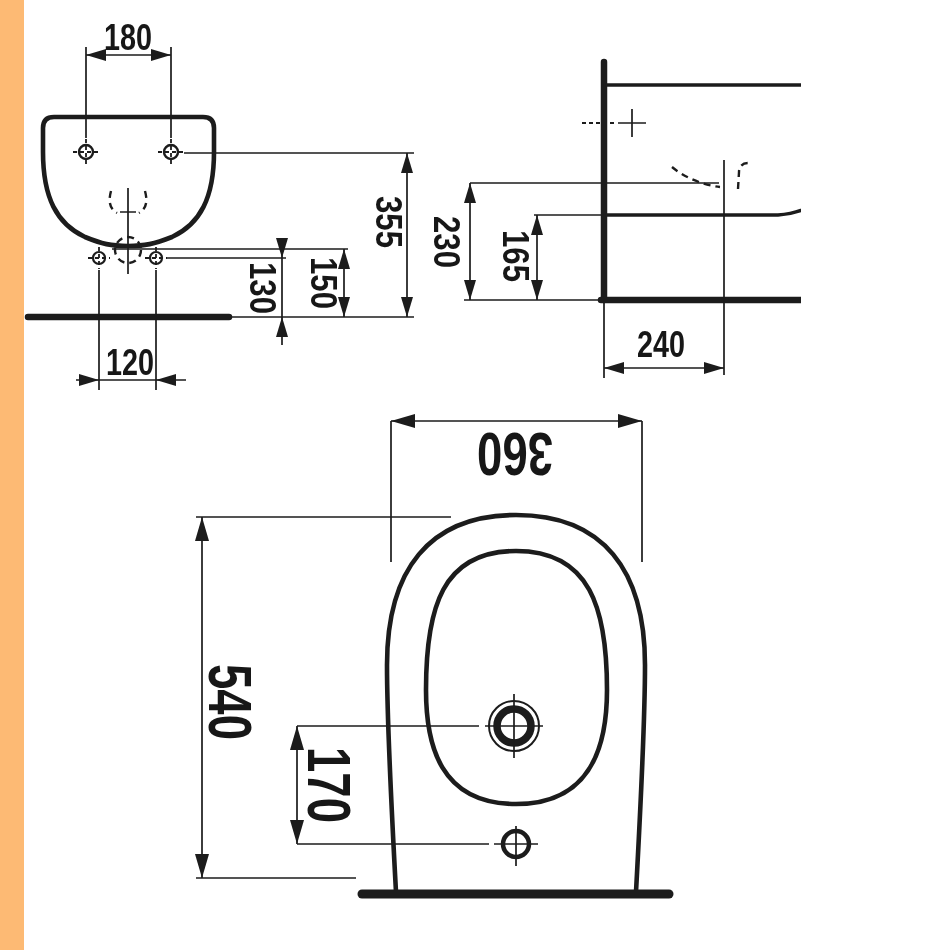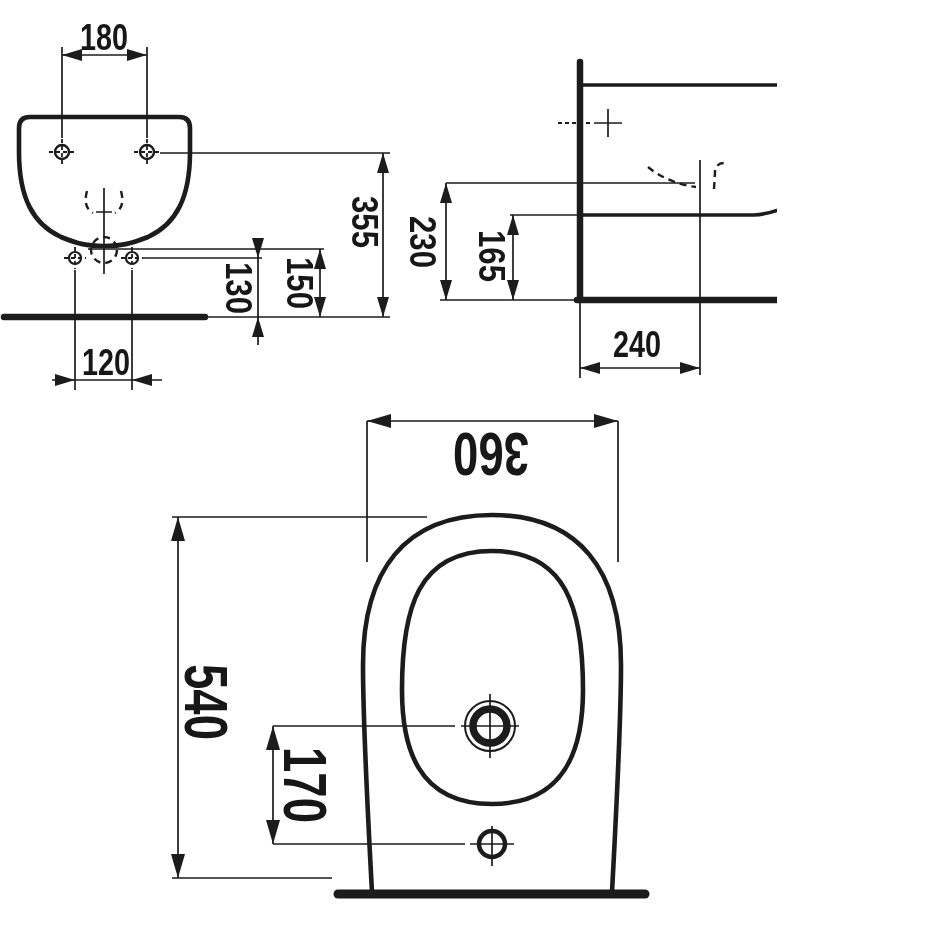--- a/index.html
+++ b/index.html
@@ -1,16 +1,16 @@
 <!DOCTYPE html>
 <html><head>
 <meta charset="utf-8">
 <style>
   html,body{margin:0;padding:0;background:#fff;}
-  .stage{width:777px;height:950px;background:#a21caf;position:relative;overflow:hidden;}
+  .stage{width:777px;height:950px;background:#fdba74;position:relative;overflow:hidden;padding-left:24px;}
   svg{display:block;}
   
   .ln{fill:none;stroke:#1c1c1c;stroke-width:1.7;}
   .md{fill:none;stroke:#1c1c1c;stroke-width:3.6;stroke-linecap:round;stroke-linejoin:round;}
   .bd{fill:none;stroke:#1c1c1c;stroke-width:4.6;stroke-linecap:round;stroke-linejoin:round;}
   .xb{fill:none;stroke:#1c1c1c;stroke-width:6.5;stroke-linecap:round;}
   .bb{fill:none;stroke:#1c1c1c;stroke-width:9;stroke-linecap:round;}
   .dsh{fill:none;stroke:#1c1c1c;stroke-width:2.4;stroke-dasharray:7 5;}
   .dsh2{fill:none;stroke:#1c1c1c;stroke-width:1.8;stroke-dasharray:4 3;}
   .hole{fill:#fff;stroke:#1c1c1c;}

